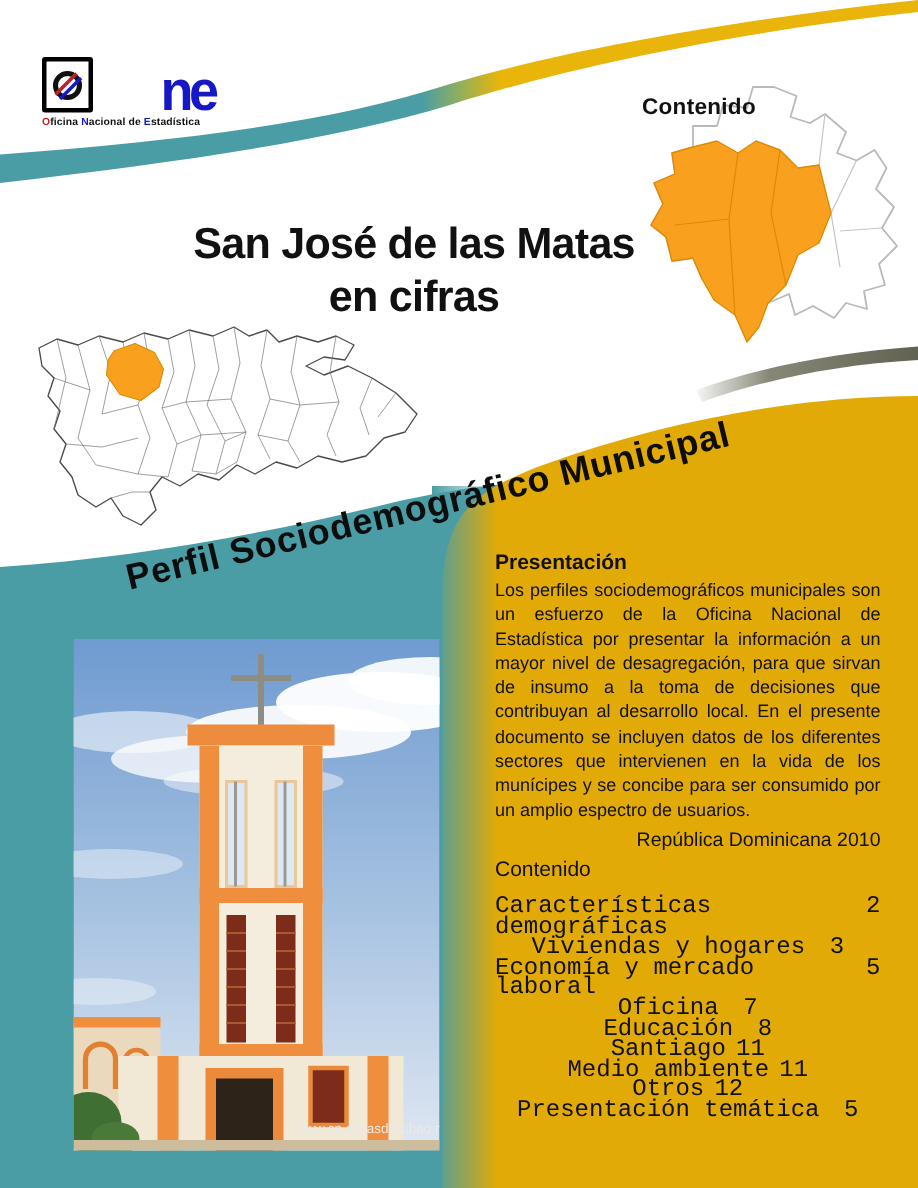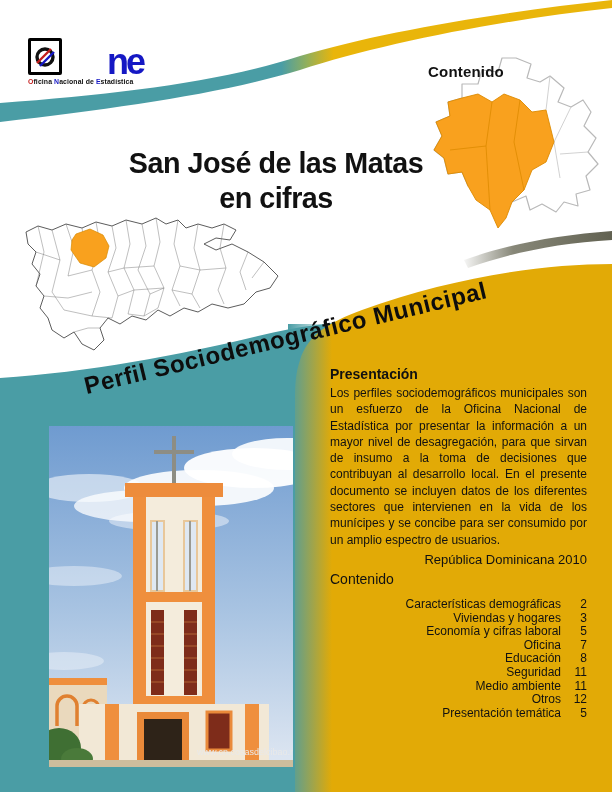--- a/index.html
+++ b/index.html
@@ -29,21 +29,21 @@
   
   .banner{left:88px;top:372px;z-index:7;transform:rotate(-13.5deg);transform-origin:0 100%;
           font-weight:bold;font-size:24px;letter-spacing:.6px;white-space:nowrap;color:#0d0d0d;}
   
   .right-col{left:330px;top:366px;width:257px;z-index:6;}
   .pres-h{font-size:14px;font-weight:bold;margin:0 0 3px 0;}
   .pres-b{font-size:12px;line-height:16.3px;text-align:justify;margin:0;}
   .country{font-size:13px;text-align:right;margin-top:4px;}
   .cont-h{font-size:14px;font-weight:normal;margin-top:4px;}
   .toc{margin-top:11px;}
-  .toc-row{display:flex;justify-content:flex-end;font-size:12px;line-height:13.6px;}
+  .toc-row{display:flex;justify-content:center;font-size:16px;line-height:13.6px;font-family:Liberation Mono, monospace;}
   .toc-row .pg{width:26px;text-align:right;}
   
   .photo{left:49px;top:426px;width:244px;height:341px;z-index:4;}
   svg{display:block;}
 </style>
 </head>
 <body>
 
 <svg class="abs" id="art" width="612" height="792" viewBox="0 0 612 792">
   <defs>
@@ -131,33 +131,33 @@
   <div class="toc">
     <div class="toc-row">
         <span>Características demográficas</span>
         <span class="pg">2</span>
       </div>
     <div class="toc-row">
         <span>Viviendas y hogares</span>
         <span class="pg">3</span>
       </div>
     <div class="toc-row">
-        <span>Economía y cifras laboral</span>
+        <span>Economía y mercado laboral</span>
         <span class="pg">5</span>
       </div>
     <div class="toc-row">
         <span>Oficina</span>
         <span class="pg">7</span>
       </div>
     <div class="toc-row">
         <span>Educación</span>
         <span class="pg">8</span>
       </div>
     <div class="toc-row">
-        <span>Seguridad</span>
+        <span>Santiago</span>
         <span class="pg">11</span>
       </div>
     <div class="toc-row">
         <span>Medio ambiente</span>
         <span class="pg">11</span>
       </div>
     <div class="toc-row">
         <span>Otros</span>
         <span class="pg">12</span>
       </div>

